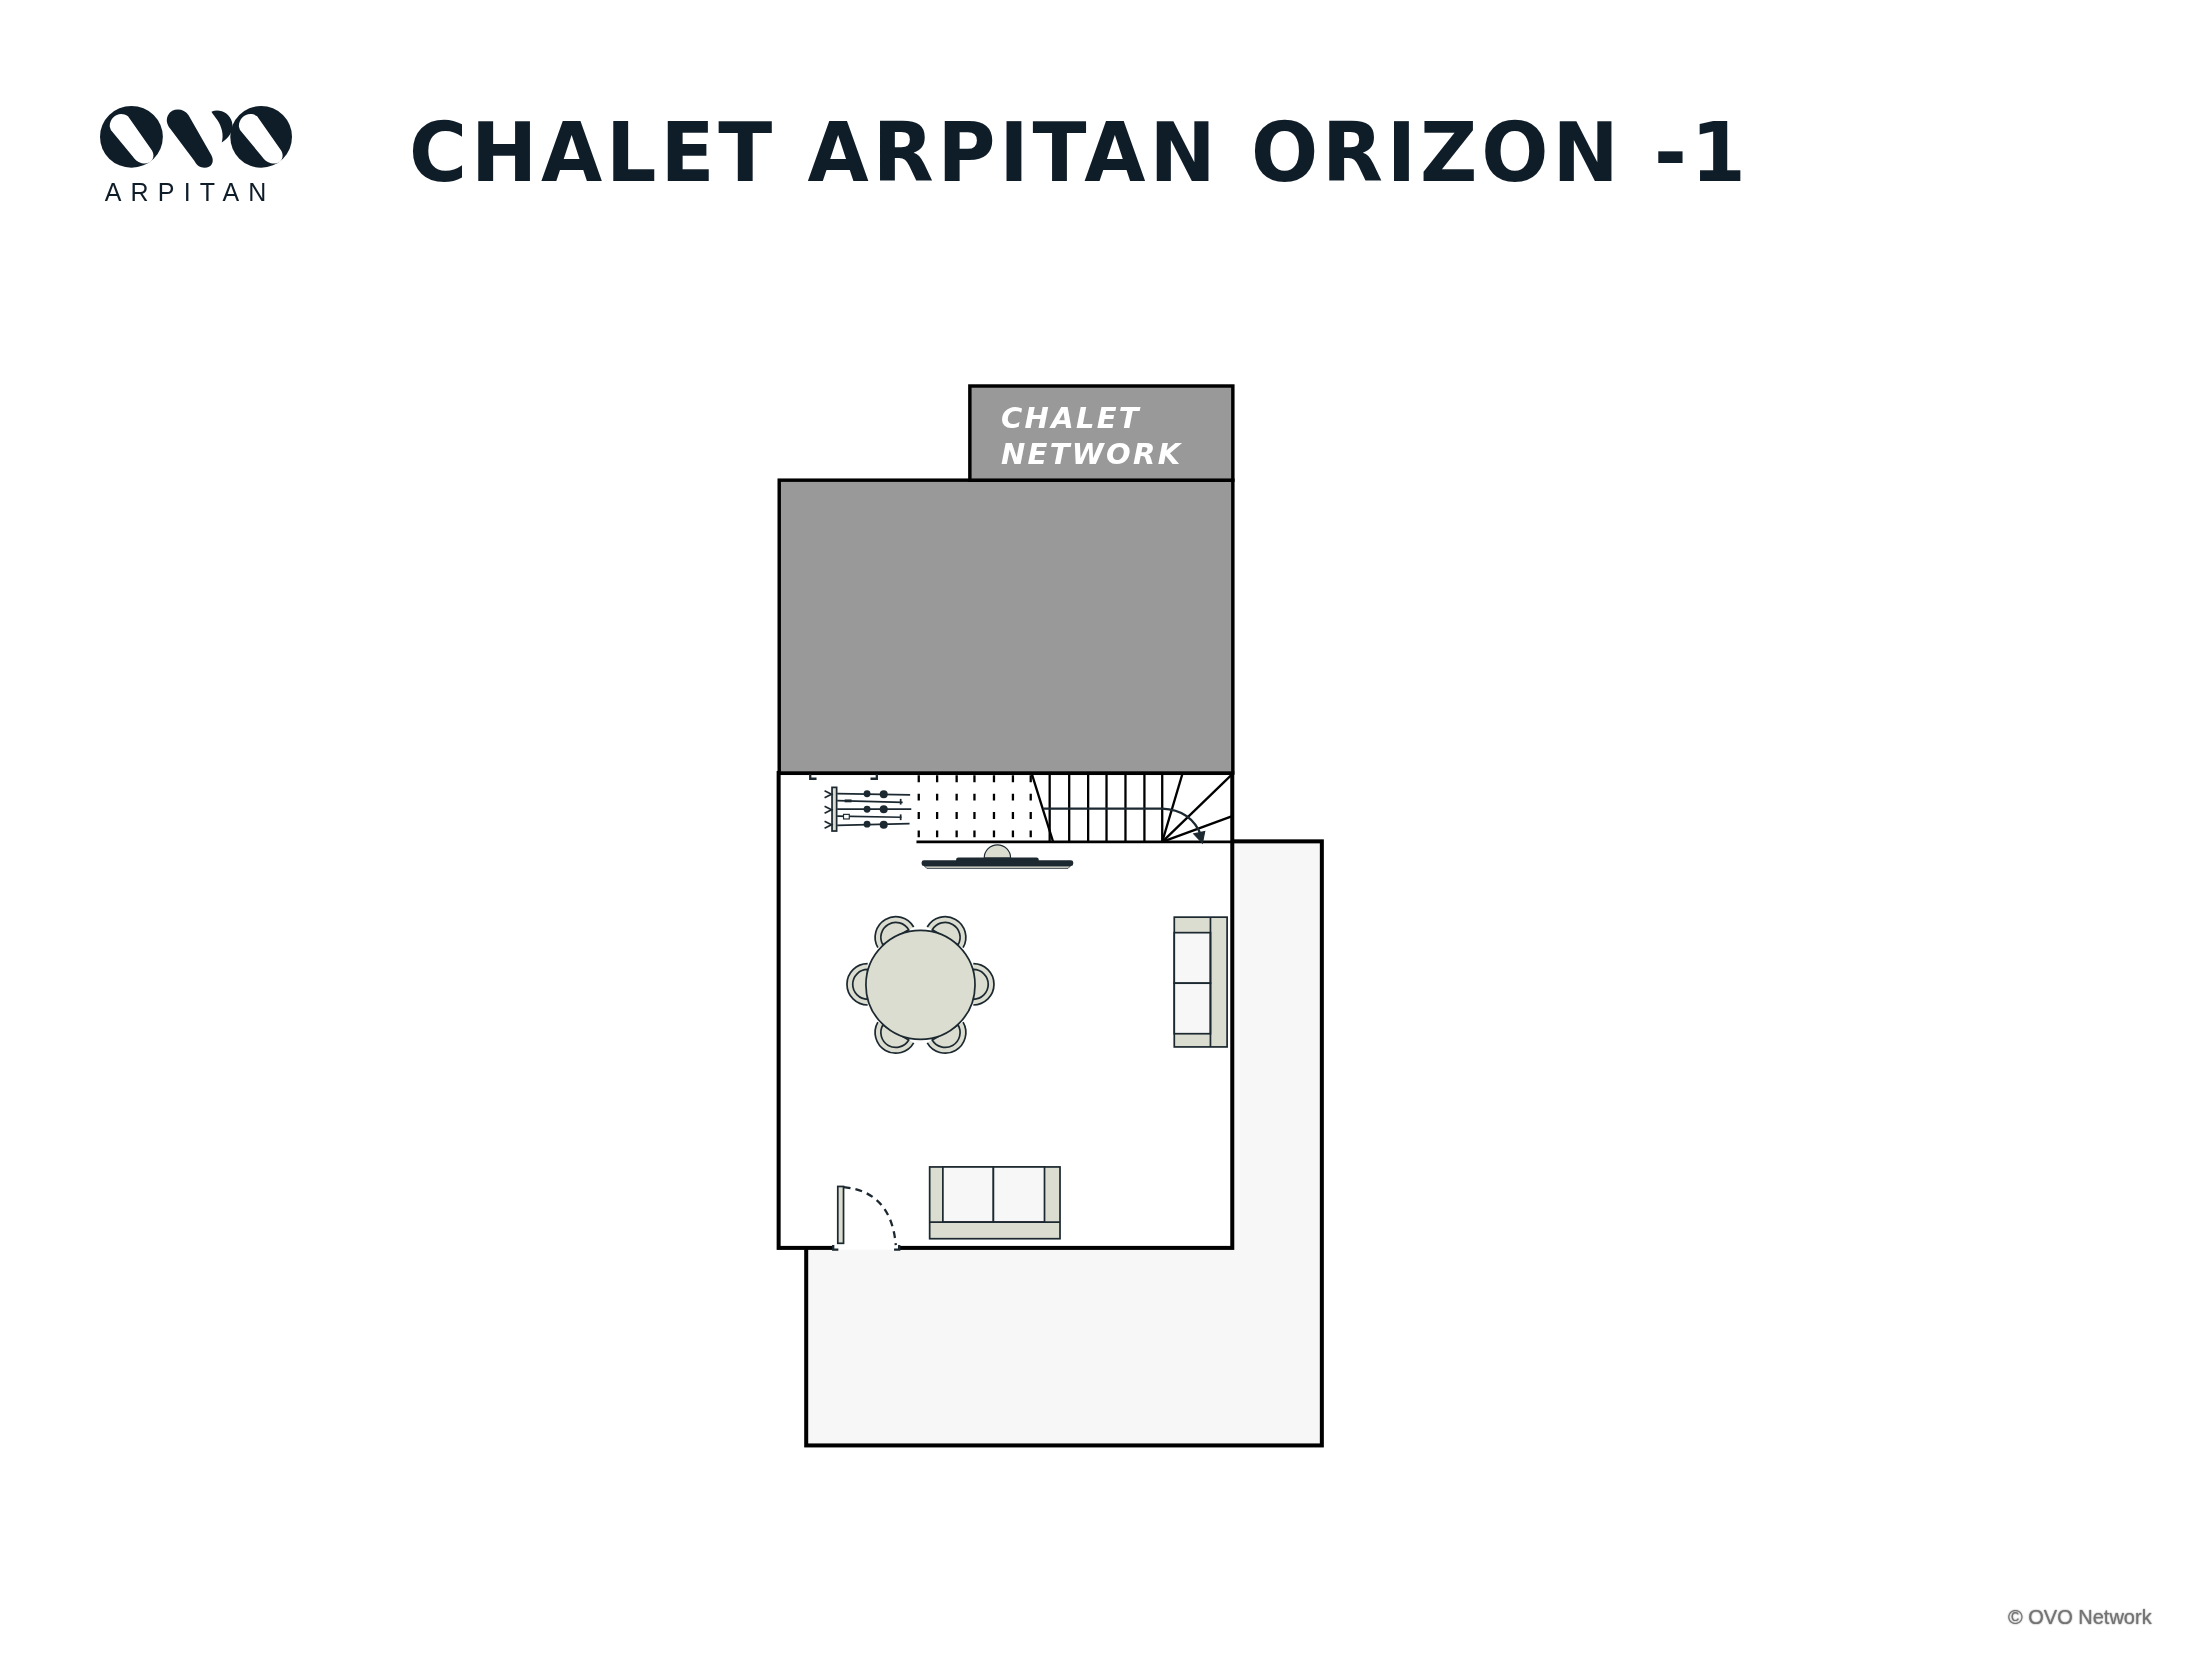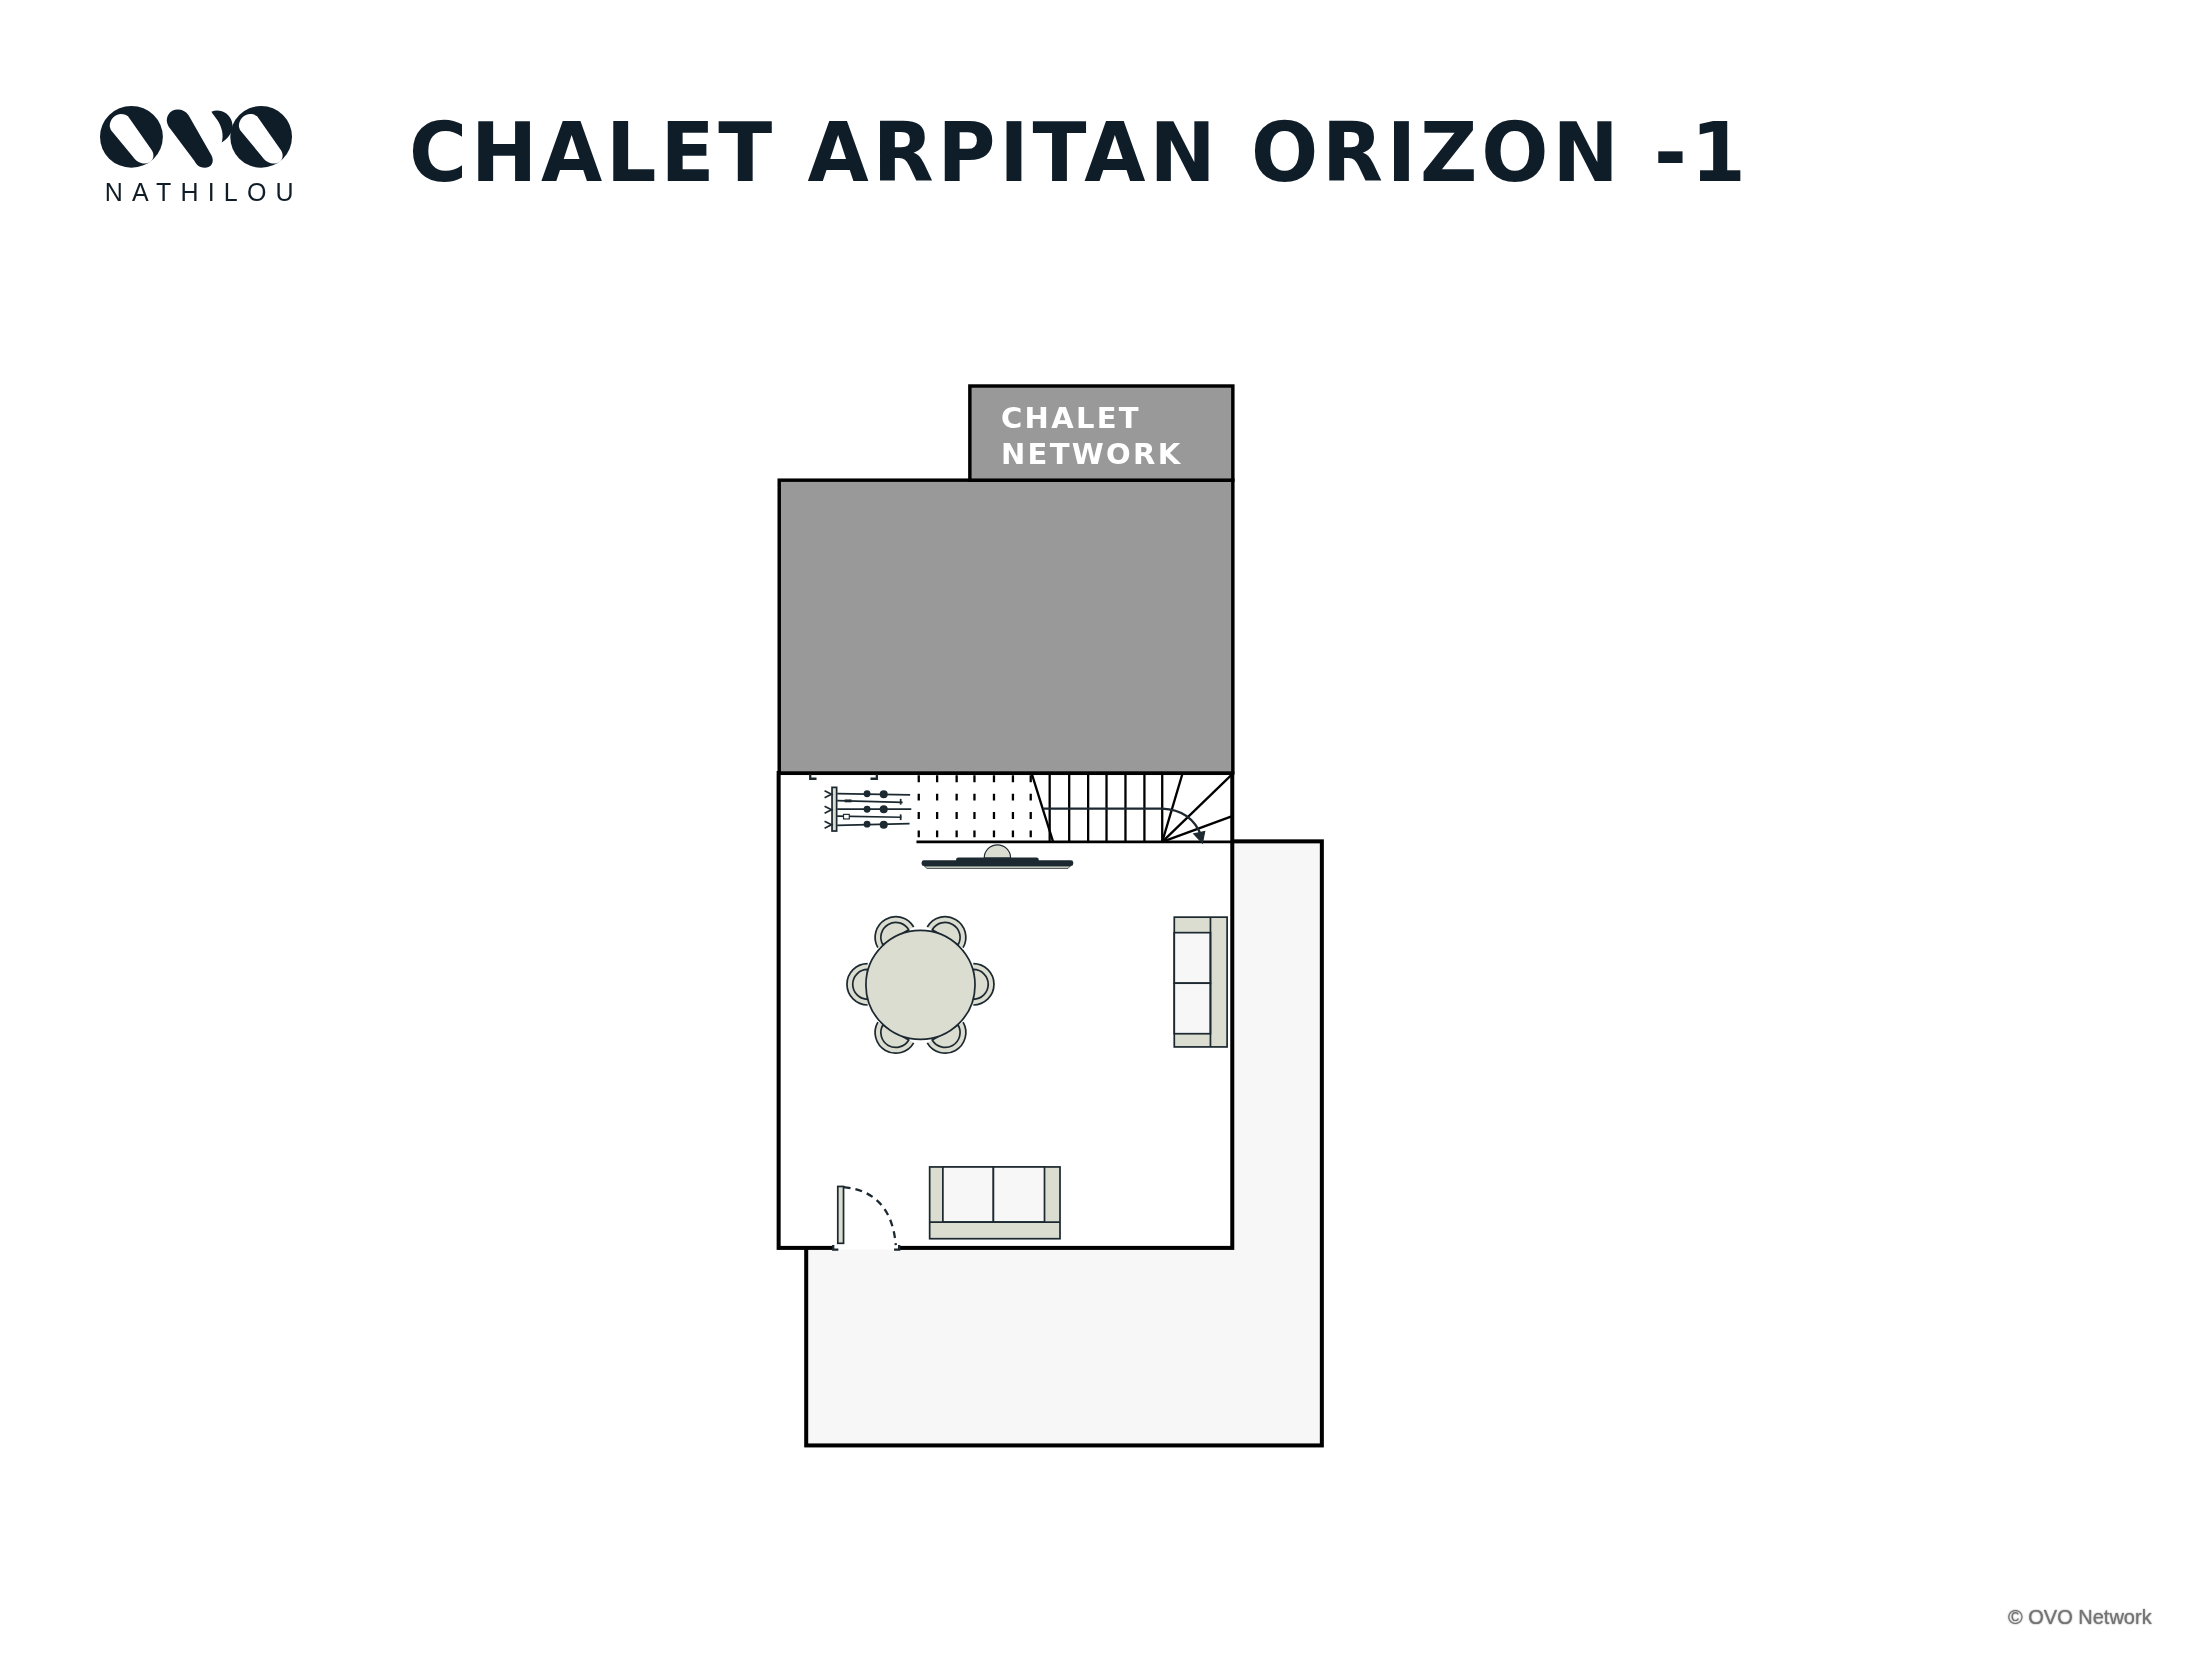--- a/index.html
+++ b/index.html
@@ -2,39 +2,39 @@
 <html style="font-size:9.2px"><head>
 <meta charset="utf-8">
 <style>
   html, body { margin:0; padding:0; background:#ffffff; }
   body { width:2205px; height:1654px; position:relative; overflow:hidden; font-family:"DejaVu Sans", sans-serif; }
   .logo { position:absolute; left:99px; top:106px; width:194px; height:98px; }
   .logo svg { display:block; }
   .logo-text { position:absolute; left:5.7px; top:75px; width:190px; font-family:"Liberation Sans", sans-serif; font-size:25px; letter-spacing:9.2px; color:#0f1d29; line-height:23px; }
   .title { position:absolute; left:409px; top:113px; font-family:"DejaVu Sans", sans-serif; font-weight:bold; font-size:82px; line-height:80px; color:#0f1d29; letter-spacing:4px; white-space:nowrap; transform:scaleX(0.965); transform-origin:left top; }
   .plan { position:absolute; left:0; top:0; }
-  .neighbor-label { position:absolute; left:1001px; top:400px; color:#ffffff; font-family:"DejaVu Sans", sans-serif; font-weight:bold; font-size:29px; line-height:36px; letter-spacing:2.3px; }
+  .neighbor-label { position:absolute; left:1001px; top:400px; color:#ffffff; font-family:"DejaVu Sans", sans-serif; font-weight:bold; font-size:29px; line-height:36px; letter-spacing:2.3px;font-style:italic; }
   .copyright { position:absolute; left:2008px; top:1606px; font-family:"Liberation Sans", sans-serif; font-size:20px; color:#737373; text-shadow:0 0 1.7px #9a9a9a, 0 0 1.1px #9a9a9a; white-space:nowrap; }
 </style>
 </head>
 <body>
 
 <div class="logo">
   <svg width="194" height="64" viewBox="0 0 338 112">
 
     <ellipse cx="56" cy="54" rx="55" ry="54" fill="#0f1d29"></ellipse>
     <path d="M18 36 C18 18 36 8 50 18 L92 78 C100 92 88 104 74 100 C66 98 62 94 58 88 L20 42 Z" fill="#ffffff"></path>
 
     <path d="M120 16 C128 2 148 4 156 16 L196 86 C202 98 196 108 184 108 C176 108 170 104 166 96 L124 40 C118 32 116 24 120 16 Z" fill="#0f1d29"></path>
     <path d="M196 10 C210 4 228 12 232 28 C236 44 226 56 214 64 C218 50 214 36 206 24 C202 18 198 14 196 10 Z" fill="#0f1d29"></path>
 
     <ellipse cx="283" cy="54" rx="54" ry="54" fill="#0f1d29"></ellipse>
     <path d="M244 36 C244 18 262 8 276 18 L318 78 C326 92 314 104 300 100 C292 98 288 94 284 88 L246 42 Z" fill="#ffffff"></path>
   </svg>
-  <div class="logo-text">NATHILOU</div>
+  <div class="logo-text">ARPITAN</div>
 </div>
 
 <div class="title">CHALET ARPITAN ORIZON -1</div>
 
 <svg class="plan" width="2205" height="1654" viewBox="0 0 3840 2880">
 
   <g>
     <rect x="1404" y="1465" width="898" height="1052" fill="#f7f7f7" stroke="#000" stroke-width="7"></rect>
   </g>
 

